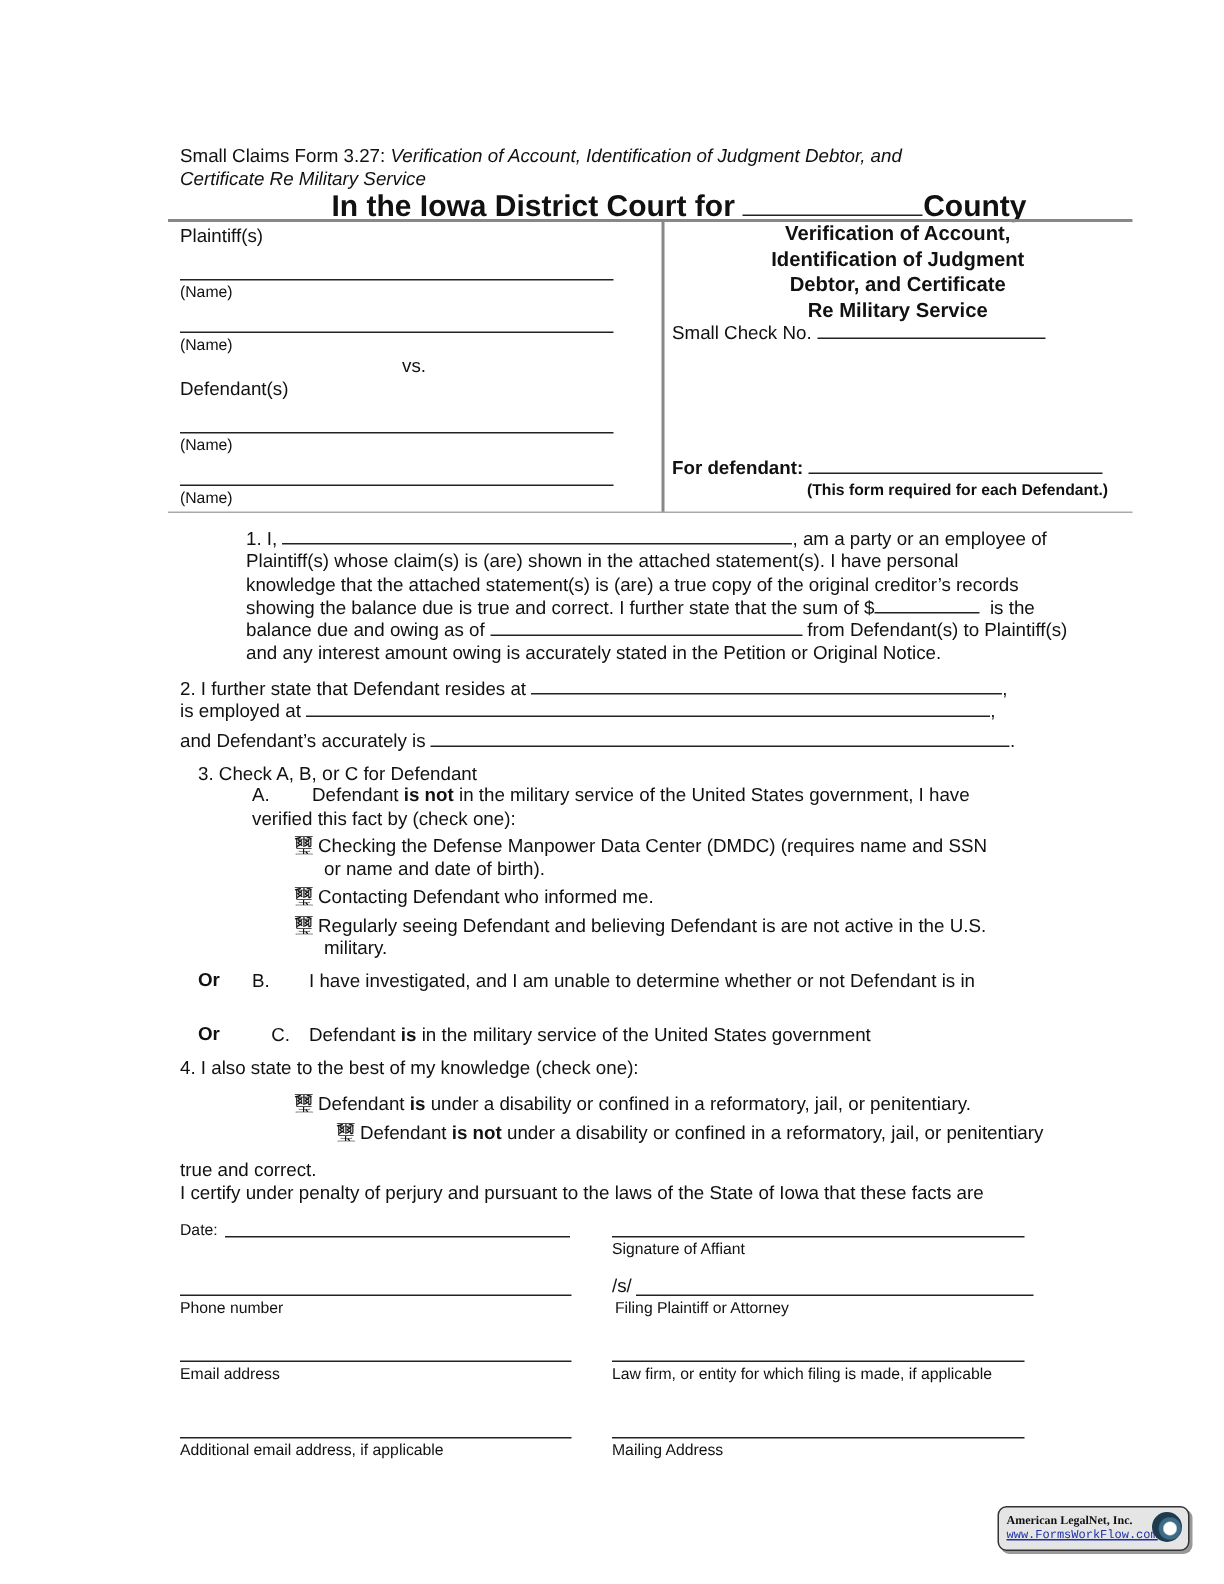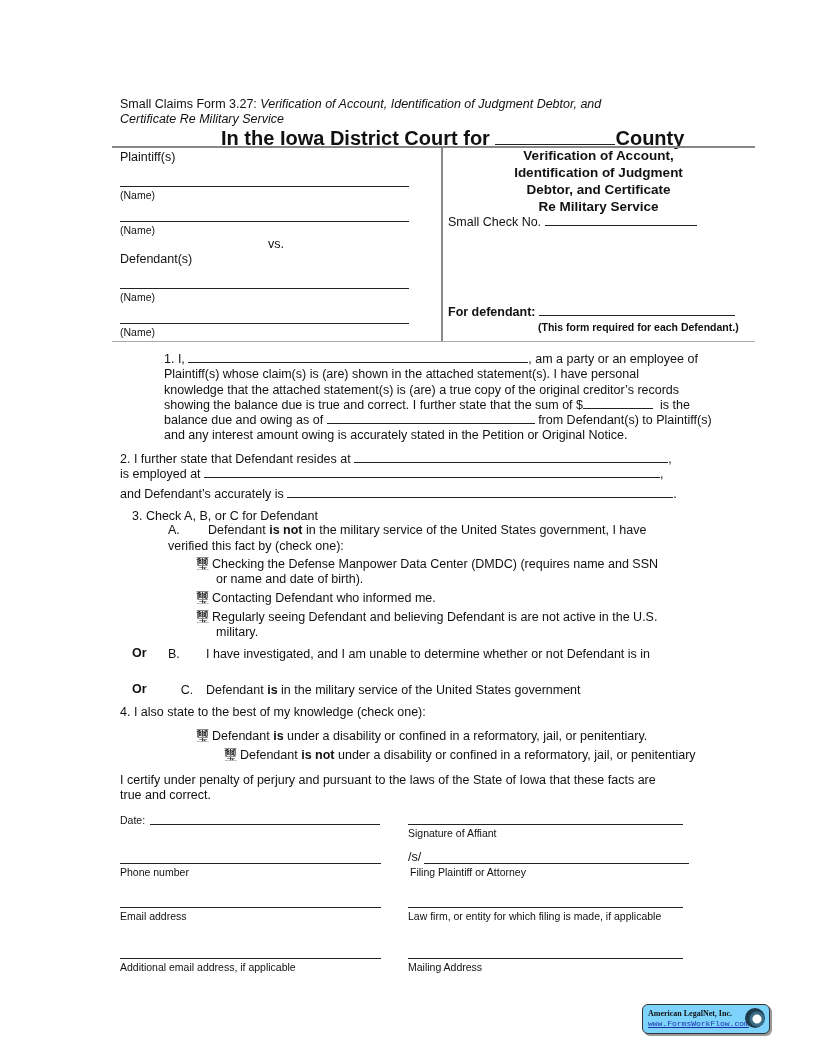--- a/index.html
+++ b/index.html
@@ -8,22 +8,22 @@
   .abs { position: absolute; white-space: nowrap; }
   .f12 { font-size: 12.5px; }
   .f10 { font-size: 10.5px; }
   .f16 { font-size: 20px; font-weight: bold; }
   .ital { font-style: italic; }
   .bold { font-weight: bold; }
   .line { display: inline-block; border-bottom: 1px solid #222; vertical-align: baseline; height: 10px; }
   .hr { position: absolute; background: #888; }
   .hline { position: absolute; height: 1px; background: #222; }
   .cb { font-family: "DejaVu Sans", sans-serif; font-size: 13px; line-height: 13px; display: inline-block; width: 16px; }
-  .logo { position: absolute; left: 642px; top: 1004px; width: 126px; height: 28px;
-          border: 1.5px solid #333; border-radius: 6px; background: #7dd3fc; box-shadow: 2px 2px 0 #999; }
+  .logo { position: absolute; left: 665px; top: 1004px; width: 126px; height: 28px;
+          border: 1.5px solid #333; border-radius: 6px; background: #e5e5e5; box-shadow: 2px 2px 0 #999; }
   .logo .t1 { position: absolute; left: 5px; top: 4px; font-family: "Liberation Serif", serif; font-size: 8px; font-weight: bold; color: #111; }
   .logo .t2 { position: absolute; left: 5px; top: 14px; font-family: Liberation Mono, monospace; font-size: 8px; color: #1a2fa8; text-decoration: underline; }
   .logo .globe { position: absolute; right: 4px; top: 3px; width: 20px; height: 20px; border-radius: 50%;
           background: radial-gradient(circle at 60% 55%, #fff 0 4px, #3d6c86 5px 7px, #1d3a4e 8px 10px); }
 </style>
 </head>
 <body>
 
 <div class="abs f12" style="left:120px;top:97px;">
   <span>Small Claims Form 3.27:</span>
@@ -133,22 +133,22 @@
   <span class="bold">is</span>
   <span>under a disability or confined in a reformatory, jail, or penitentiary.</span>
 </div>
 <div class="abs f12" style="left:180px;top:748px;margin-left:44px;">
   <span class="cb">璽</span><span>Defendant</span>
   <span class="bold">is not</span>
   <span>under a disability or confined in a reformatory, jail, or penitentiary</span>
 </div>
 
 <div class="abs f12" style="left:120px;top:773px;line-height:15px;">
+  <div>true and correct.</div>
   <div>I certify under penalty of perjury and pursuant to the laws of the State of Iowa that these facts are</div>
-  <div>true and correct.</div>
 </div>
 
 <div class="abs f10" style="left:120px;top:814px;">Date:</div>
 <div class="hline" style="left:150px;top:824px;width:230px;"></div>
 <div class="hline" style="left:408px;top:824px;width:275px;"></div>
 <div class="abs f10" style="left:408px;top:827px;text-align:center;">Signature of Affiant</div>
 
 <div class="hline" style="left:120px;top:863px;width:261px;"></div>
 <div class="abs f10" style="left:120px;top:866px;">Phone number</div>
 <div class="abs f12" style="left:408px;top:850px;">/s/</div>

